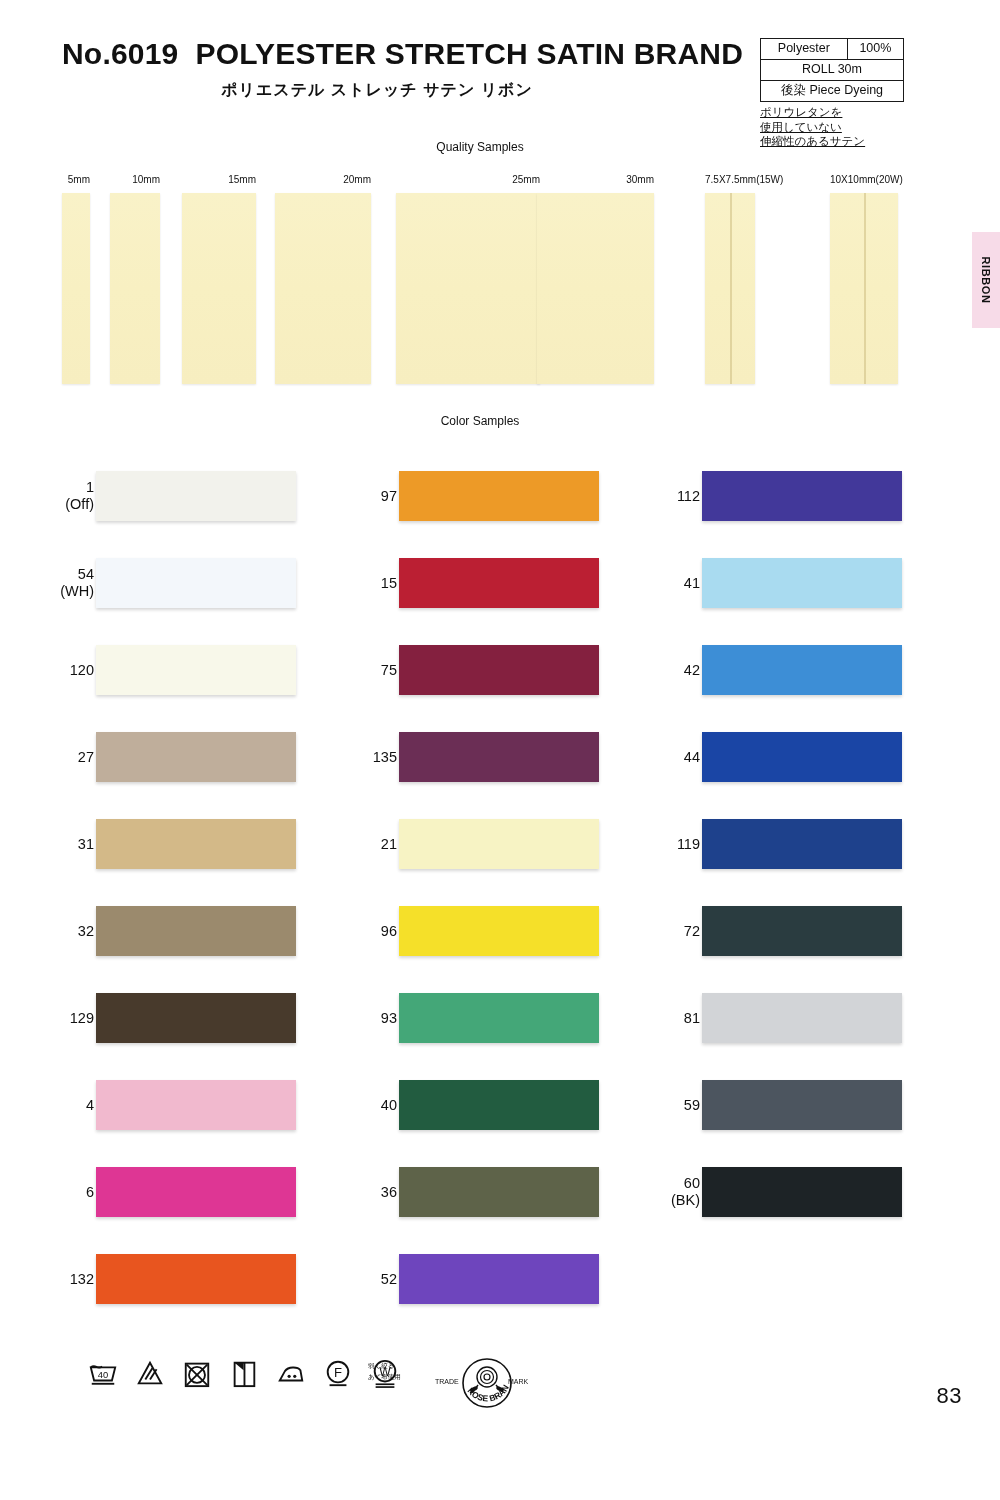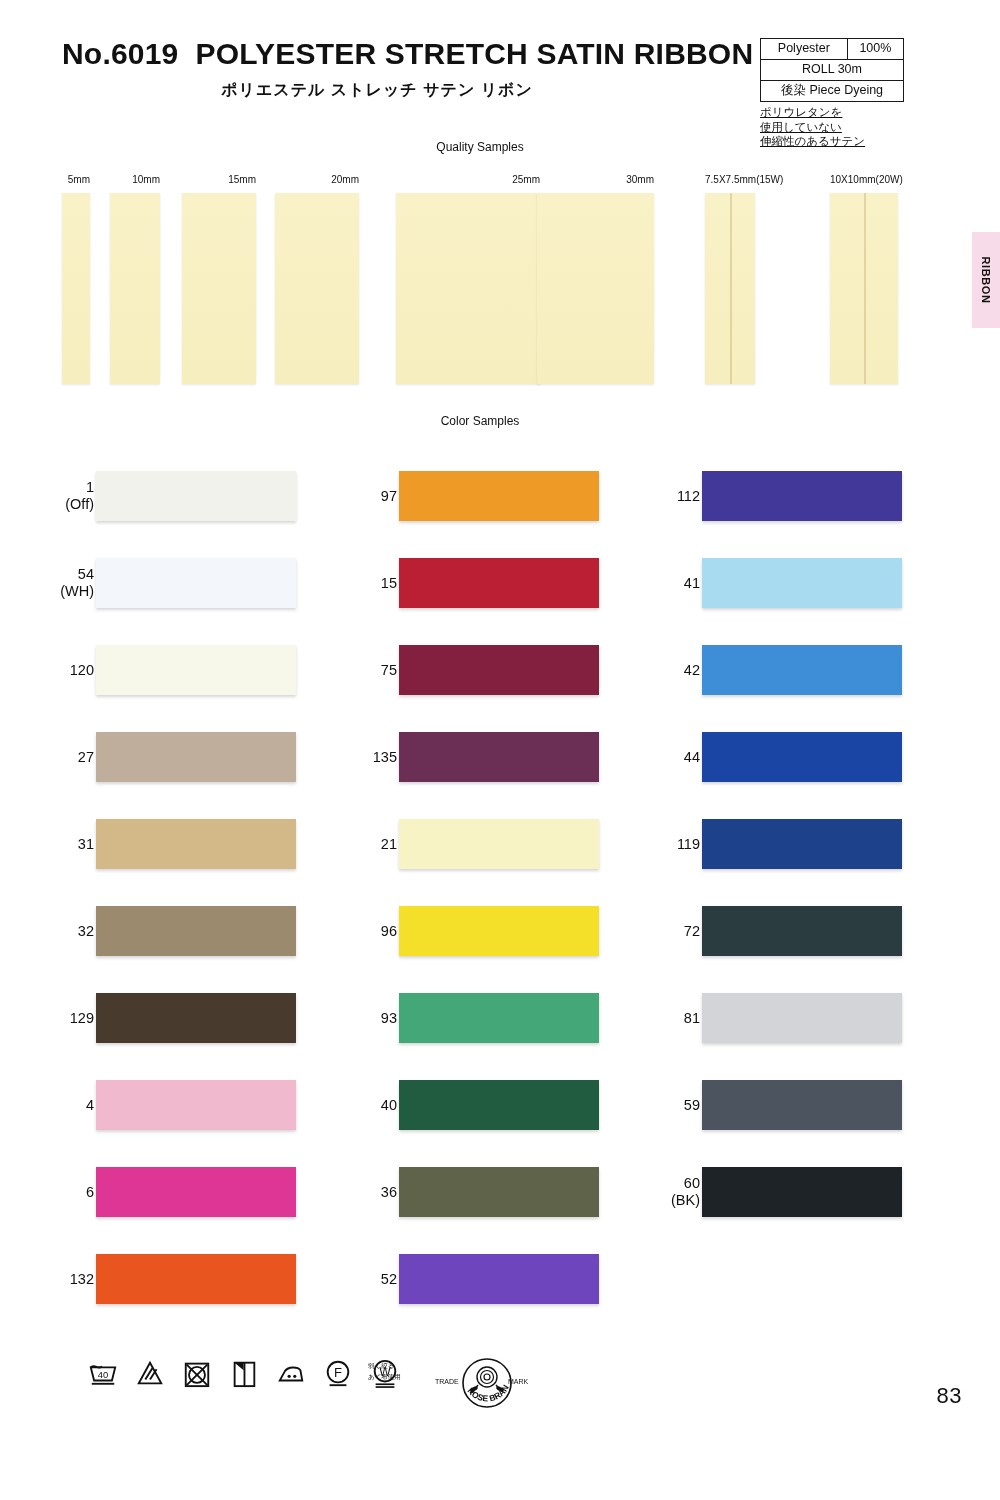--- a/index.html
+++ b/index.html
@@ -110,21 +110,21 @@
   }
 </style>
 </head>
 <body>
 
 <div id="header">
 
   <div id="title-block">
     <div id="main-title">
       <span class="code">No.6019</span>
-      &nbsp;<span>POLYESTER STRETCH SATIN RIBBON</span>
+      &nbsp;<span>POLYESTER STRETCH SATIN BRAND</span>
     </div>
     <div id="sub-title">ポリエステル ストレッチ サテン リボン</div>
   </div>
 
   <table id="spec-table">
     <tbody>
         <tr>
       <td>Polyester</td>
       <td>100%</td>
     </tr>
@@ -152,21 +152,21 @@
       <div class="q-swatch"></div>
     </div>
     <div class="q-item" style="left: 110px; width: 50px;">
       <div class="q-label">10mm</div>
       <div class="q-swatch"></div>
     </div>
     <div class="q-item" style="left: 182px; width: 74px;">
       <div class="q-label">15mm</div>
       <div class="q-swatch"></div>
     </div>
-    <div class="q-item" style="left: 275px; width: 84px;">
+    <div class="q-item" style="left: 275px; width: 96px;">
       <div class="q-label">20mm</div>
       <div class="q-swatch"></div>
     </div>
     <div class="q-item" style="left: 396px; width: 144px;">
       <div class="q-label">25mm</div>
       <div class="q-swatch"></div>
     </div>
     <div class="q-item" style="left: 537px; width: 117px;">
       <div class="q-label">30mm</div>
       <div class="q-swatch"></div>

